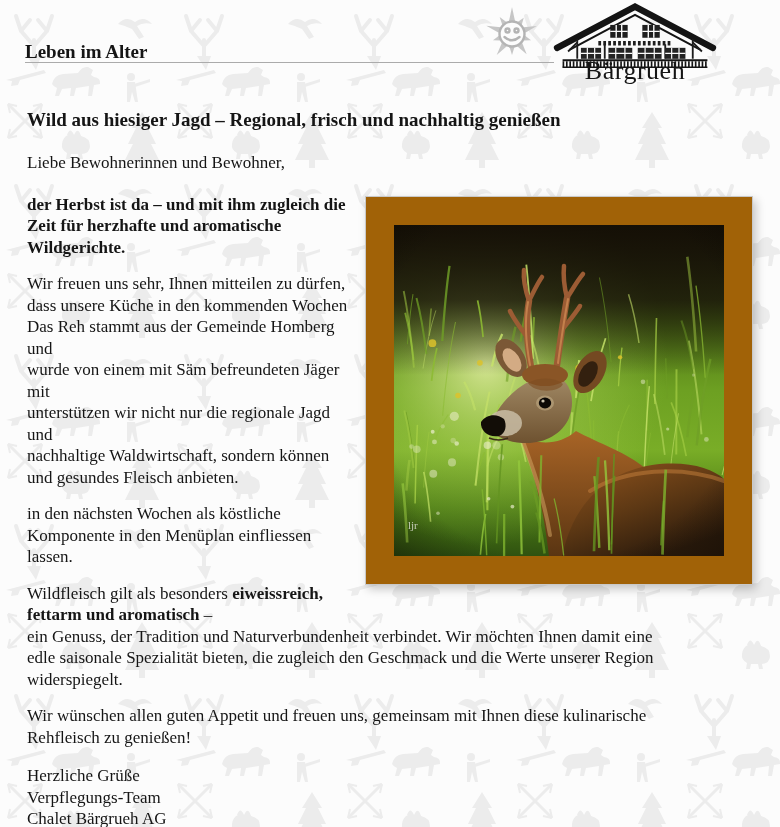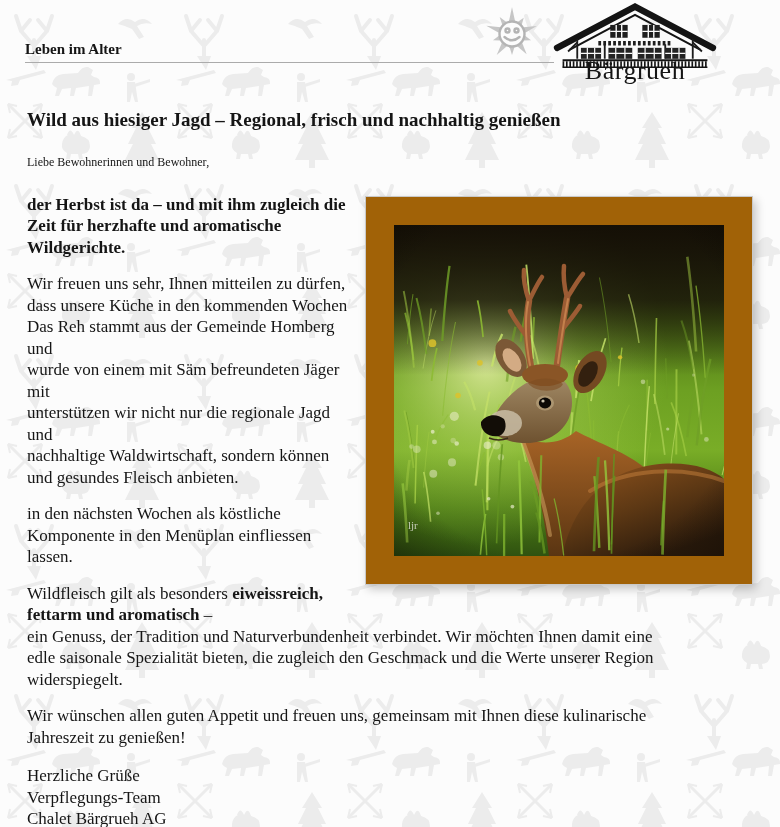--- a/index.html
+++ b/index.html
@@ -4,31 +4,31 @@
 <style>
   html,body{margin:0;padding:0;}
   body{width:780px;height:827px;overflow:hidden;background:#fcfcfc;
        font-family:"Liberation Serif","DejaVu Serif",serif;color:#151515;}
   .page{position:relative;width:780px;height:827px;overflow:hidden;}
   .bg-pattern{position:absolute;left:0;top:0;width:780px;height:827px;z-index:0;}
   .content{position:relative;z-index:1;}
 
   
   header{position:relative;height:100px;}
-  .brand{position:absolute;left:25px;top:41px;font-weight:bold;font-size:15px;}
+  .brand{position:absolute;left:25px;top:41px;font-weight:bold;font-size:19px;}
   .rule{position:absolute;left:25px;top:62px;width:529px;height:1px;background:#ababab;}
   .sun{position:absolute;left:468px;top:2px;width:84px;height:66px;}
   .chalet{position:absolute;left:548px;top:2px;width:174px;height:66px;}
   .logo-title{position:absolute;left:544px;top:56px;width:182px;text-align:center;
               font-weight:normal;font-size:26px;letter-spacing:.5px;}
 
   
   main{padding:0 27px;}
   h1{font-size:19px;font-weight:bold;margin:8px 0 16px 0;line-height:24px;}
-  .salutation{margin-top:20px;font-size:12px;line-height:21.5px;}
+  .salutation{margin-top:20px;font-size:17px;line-height:21.5px;}
   .para{margin-top:15px;font-size:17px;line-height:21.5px;}
   #paragraphs .para:first-child{margin-top:20px;}
   .para.bold,.b{font-weight:bold;}
   .signature{margin-top:17px;font-size:17px;line-height:21.5px;}
 
   
   .photo-frame{float:right;margin:22px 0 10px 14px;padding:28px;background:#a16207;
                border:1px solid #c9c9c9;box-shadow:3px 4px 9px rgba(0,0,0,.22);
                width:330px;height:331px;}
   .photo-frame svg{display:block;width:330px;height:331px;}
@@ -366,21 +366,21 @@
             <div class="line">Komponente in den Menüplan einfliessen lassen.</div>
           </div>
           <div class="para">
             <div class="line"><span>Wildfleisch gilt als besonders </span><span class="b">eiweissreich, fettarm und aromatisch</span><span> –</span></div>
             <div class="line">ein Genuss, der Tradition und Naturverbundenheit verbindet. Wir möchten Ihnen damit eine</div>
             <div class="line">edle saisonale Spezialität bieten, die zugleich den Geschmack und die Werte unserer Region</div>
             <div class="line">widerspiegelt.</div>
           </div>
           <div class="para">
             <div class="line">Wir wünschen allen guten Appetit und freuen uns, gemeinsam mit Ihnen diese kulinarische</div>
-            <div class="line">Jahreszeit zu genießen!</div>
+            <div class="line">Rehfleisch zu genießen!</div>
           </div>
         </div>
 
       <div class="signature">
         <div>Herzliche Grüße</div>
         <div>Verpflegungs-Team</div>
         <div>Chalet Bärgrueh AG</div>
       </div>
     </main>
   </div>

